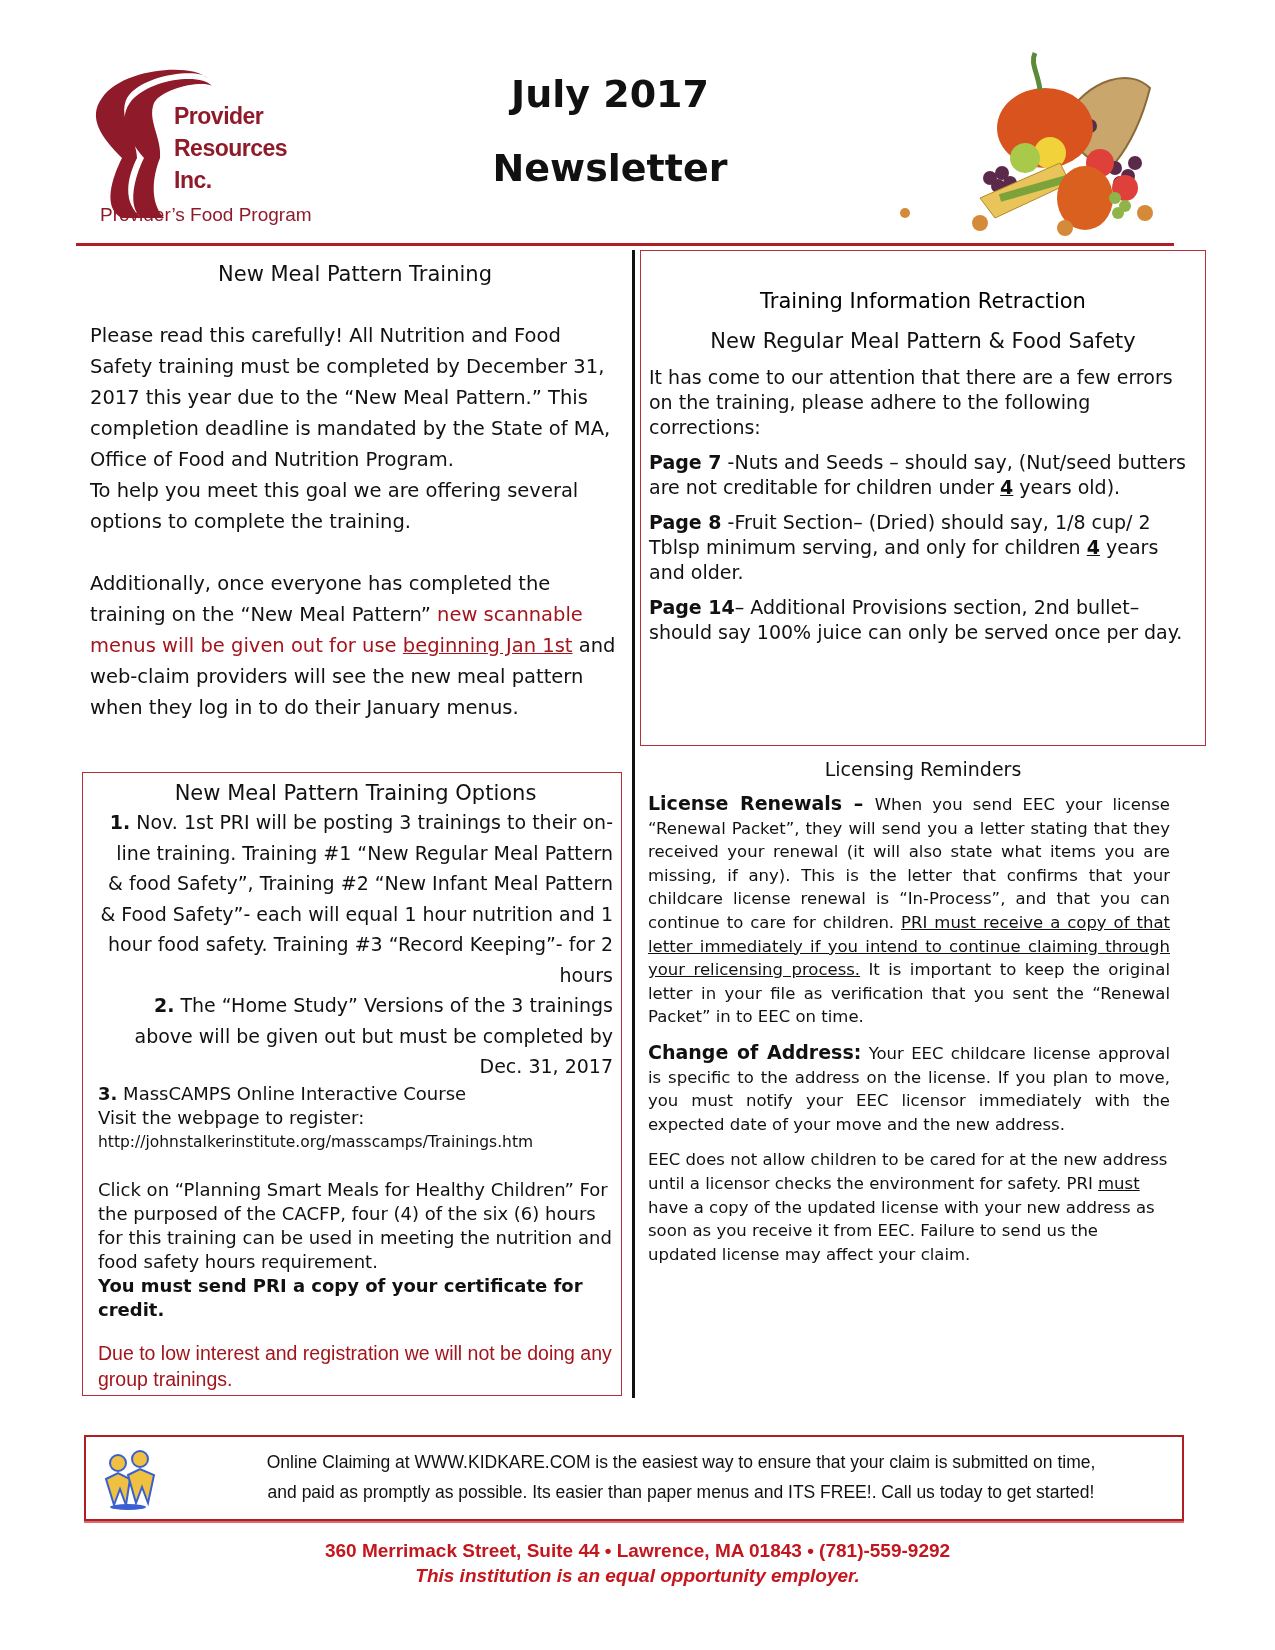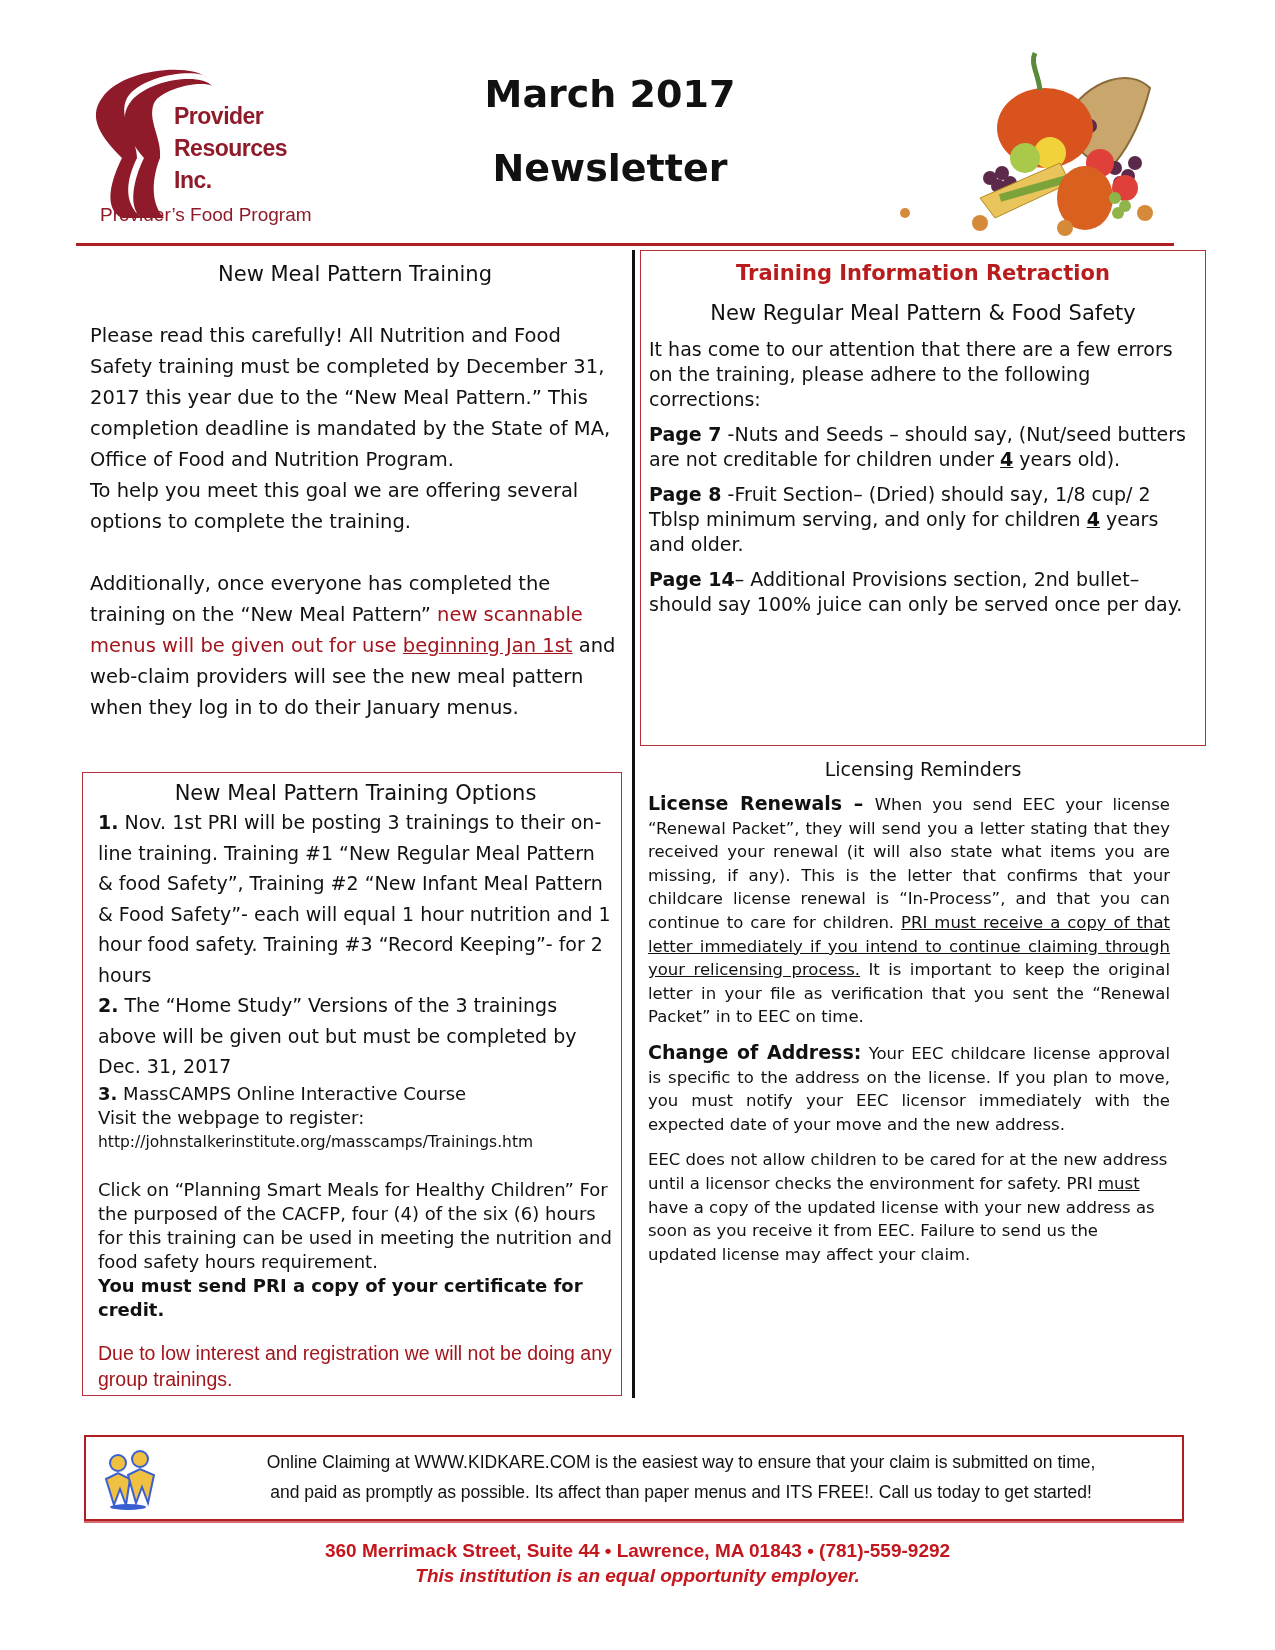--- a/index.html
+++ b/index.html
@@ -25,29 +25,29 @@
   .col-divider { left:632px; top:250px; width:3px; height:1148px; background:#111; }
 
   .left-col { left:90px; top:262px; width:530px; }
   .sec-title { text-align:center; font-size:21px; margin:0 0 34px 0; }
   .body-text { font-size:19.5px; line-height:31px; }
   .red { color:#a3151c; }
   .u { text-decoration:underline; }
 
   .options-box { left:82px; top:772px; width:540px; height:624px; border:1.5px solid #b5303a; box-sizing:border-box; padding:6px 8px 0 15px; }
   .opt-title { text-align:center; font-size:21px; line-height:28px; }
-  .opt-text { font-size:19px; line-height:30.5px; }
+  .opt-text { font-size:19px; line-height:30.5px;text-align:right; }
   .opt-text b { font-weight:bold; }
   .opt-small { font-size:18px; line-height:24px; }
   .url { font-size:15.5px; line-height:24px; }
   .no-group { text-align:left; color:#a3151c; font-size:19.5px; line-height:26px;
               font-family:"Liberation Sans", sans-serif; margin-top:18px; }
 
   .retract-box { left:640px; top:250px; width:566px; height:496px; border:1.5px solid #b5303a; box-sizing:border-box; padding:8px 8px 0 8px; }
-  .ret-title { text-align:center; color:#b91c1c; font-weight:bold; font-size:21px; line-height:28px; }
+  .ret-title { text-align:center; color:#000000; font-weight:normal; font-size:21px; line-height:28px;margin-top:28px; }
   .ret-sub { text-align:center; font-size:21px; line-height:28px; margin-top:12px; }
   .ret-p { font-size:19px; line-height:25px; margin-top:10px; }
   .ret-p b { font-weight:bold; }
 
   .lic-title { left:640px; width:566px; top:758px; text-align:center; font-size:19px; }
   .lic { left:648px; width:522px; top:792px; font-size:16.5px; line-height:23.6px; text-align:justify; }
   .lic b { font-weight:bold; font-size:19px; }
   .lic p { margin:0 0 12px 0; }
 
   .kid-box { left:84px; top:1435px; width:1100px; height:86px; border:2px solid #b01e23; box-sizing:border-box;
@@ -70,21 +70,21 @@
     <path d="M60 160 C45 150 52 120 62 100 C45 80 35 60 50 42 C70 20 120 15 130 28 C120 22 80 30 72 45 C65 62 80 80 78 100 C70 120 68 145 82 160 Z" fill="#8f1a2a"></path>
   </svg>
   <div class="logo-text">
     <div>Provider</div>
     <div>Resources</div>
     <div>Inc.</div>
   </div>
   <div class="logo-tag">Provider’s Food Program</div>
 </div>
 
-<div class="abs title1">March 2017</div>
+<div class="abs title1">July 2017</div>
 <div class="abs title2">Newsletter</div>
 
 <div class="abs art">
   <svg width="300" height="190" viewBox="0 0 300 190">
 
     <path d="M205 70 C230 30 270 20 290 40 C285 60 275 90 255 115 C240 120 215 110 205 70 Z" fill="#c9a66b" stroke="#8a6a3a" stroke-width="2"></path>
 
     <g fill="#5b2a4a">
       <circle cx="130" cy="130" r="7"></circle>
         <circle cx="142" cy="125" r="7"></circle>
@@ -172,18 +172,18 @@
     <svg width="64" height="62" viewBox="0 0 64 62">
       <ellipse cx="30" cy="58" rx="18" ry="3" fill="#3a5fd0"></ellipse>
       <circle cx="20" cy="14" r="8" fill="#f0c040" stroke="#3a5fd0" stroke-width="2"></circle>
       <circle cx="42" cy="10" r="8" fill="#f0c040" stroke="#3a5fd0" stroke-width="2"></circle>
       <path d="M8 30 L20 24 L32 30 L28 56 L22 40 L16 56 Z" fill="#f0c040" stroke="#3a5fd0" stroke-width="2"></path>
       <path d="M30 26 L42 20 L56 26 L50 54 L44 38 L38 54 Z" fill="#f0c040" stroke="#3a5fd0" stroke-width="2"></path>
     </svg>
   </div>
   <div class="abs kid-text">
     <div>Online Claiming at WWW.KIDKARE.COM is the easiest way to ensure that your claim is submitted on time,</div>
-    <div>and paid as promptly as possible. Its affect than paper menus and ITS FREE!. Call us today to get started!</div>
+    <div>and paid as promptly as possible. Its easier than paper menus and ITS FREE!. Call us today to get started!</div>
   </div>
 </div>
 
 <div class="abs foot1">360 Merrimack Street, Suite 44  •  Lawrence, MA 01843  •  (781)-559-9292</div>
 <div class="abs foot2">This institution is an equal opportunity employer.</div>
 
 </body></html>

